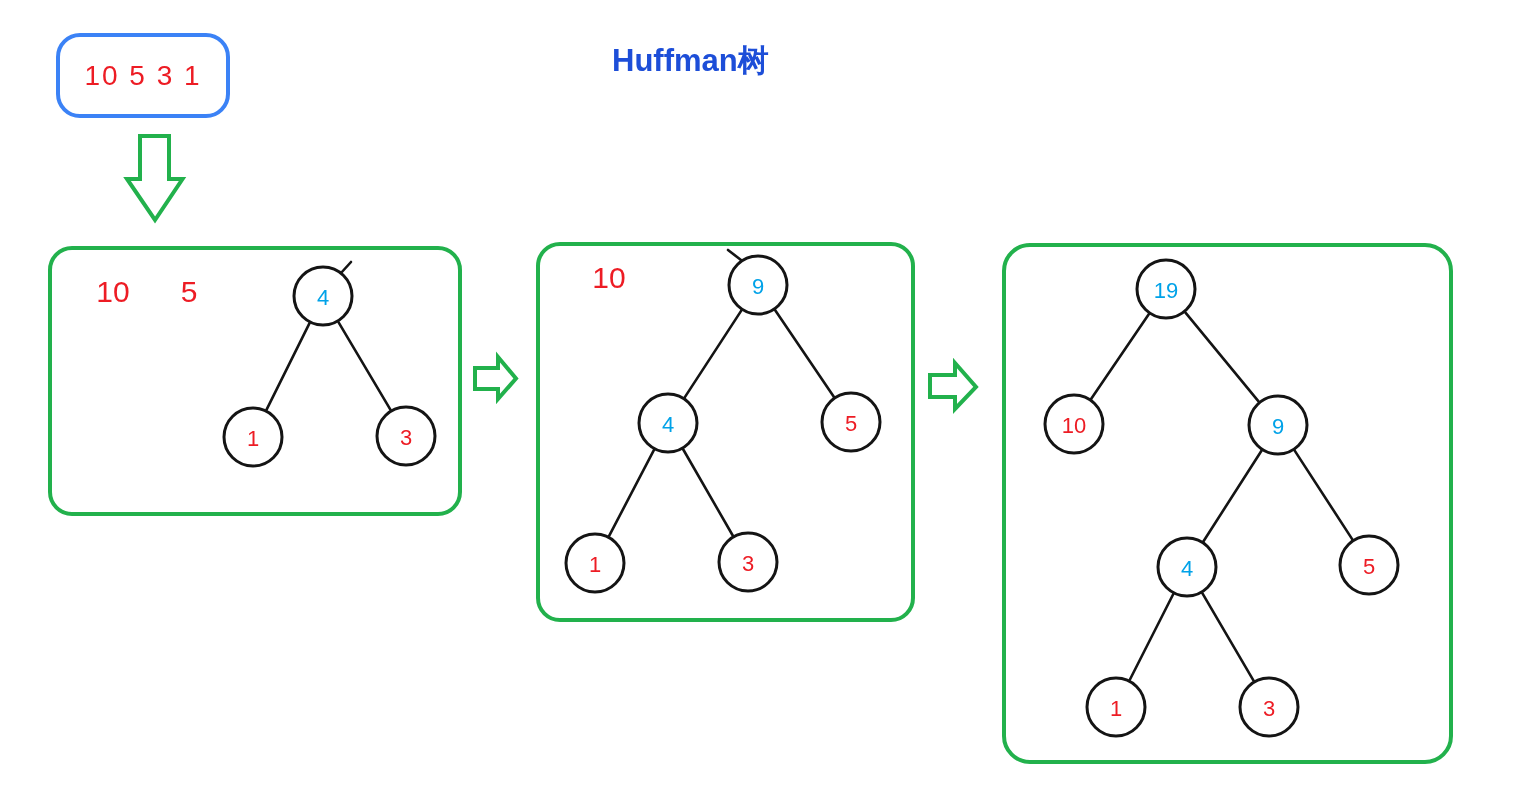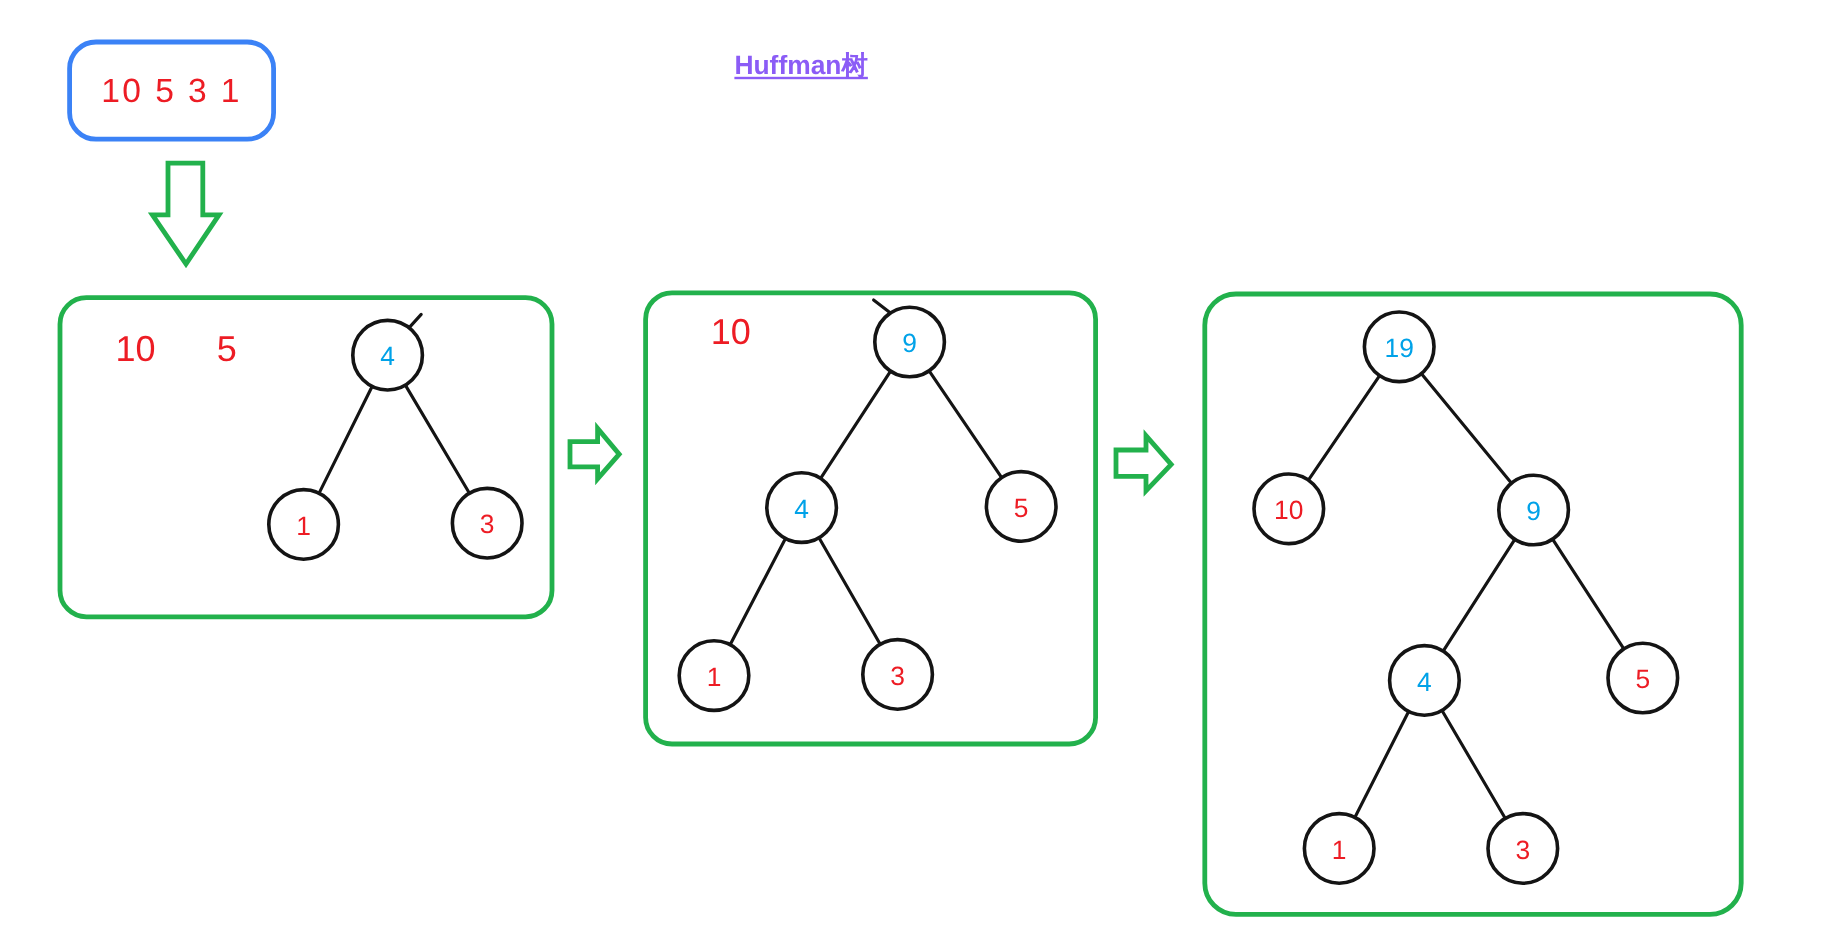--- a/index.html
+++ b/index.html
@@ -23,24 +23,23 @@
     justify-content: center;
   }
   .input-box span {
     color: #ED1C24;
     font-size: 28px;
     letter-spacing: 2px;
   }
   .page-title {
     position: absolute;
     left: 612px; top: 40px;
-    color: #8b5cf6;
-    font-size: 22px;
+    color: #1d4ed8;
+    font-size: 31px;
     font-weight: 700;
-    text-decoration: underline;
   }
   .icon-svg { position: absolute; left: 0; top: 0; }
   #diagram-svg {
     position: absolute;
     left: 0; top: 0;
     width: 1537px; height: 786px;
   }
 </style>
 </head>
 <body>

